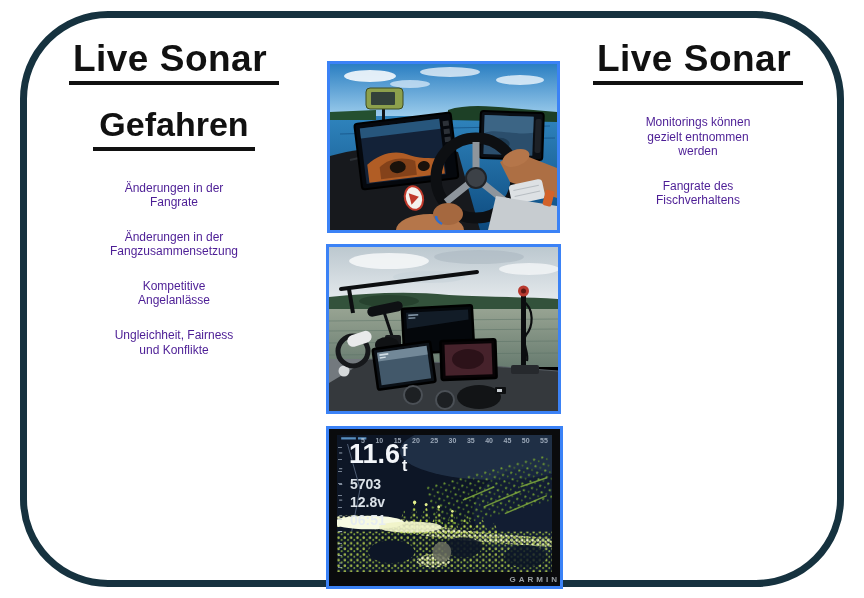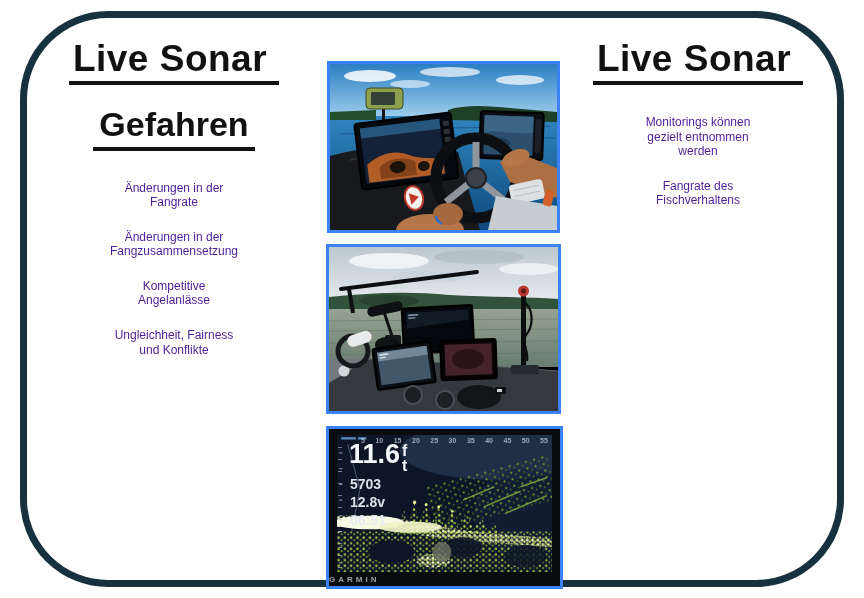--- a/index.html
+++ b/index.html
@@ -51,21 +51,21 @@
   .sonar-depth { position:absolute; left:12px; top:6px; color:#f3f6fa; display:flex; }
   .depth-num { font-size:27px; font-weight:700; line-height:1; text-shadow:0 0 2px #0d1626; }
   .depth-unit {
     display:inline-block; width:.62em; font-size:16px; font-weight:700;
     line-height:.92; word-break:break-all; margin:3px 0 0 2px;
   }
   .sonar-readouts { position:absolute; left:13px; top:40px; font-size:14px; font-weight:700;
     color:#e6ecf2; line-height:1.3; text-align:left; opacity:.95; }
   .sonar-readouts span { display:block; }
   .garmin {
-    position:absolute; left:0; right:0; bottom:2px; text-align:left;
+    position:absolute; left:0; right:0; bottom:2px; text-align:right;
     font-size:8px; font-weight:700; letter-spacing:3px; color:#9aa0a5;
   }
 </style>
 </head>
 <body>
 
 <div class="slide">
   <div class="frame"></div>
 
   <section class="panel left">

